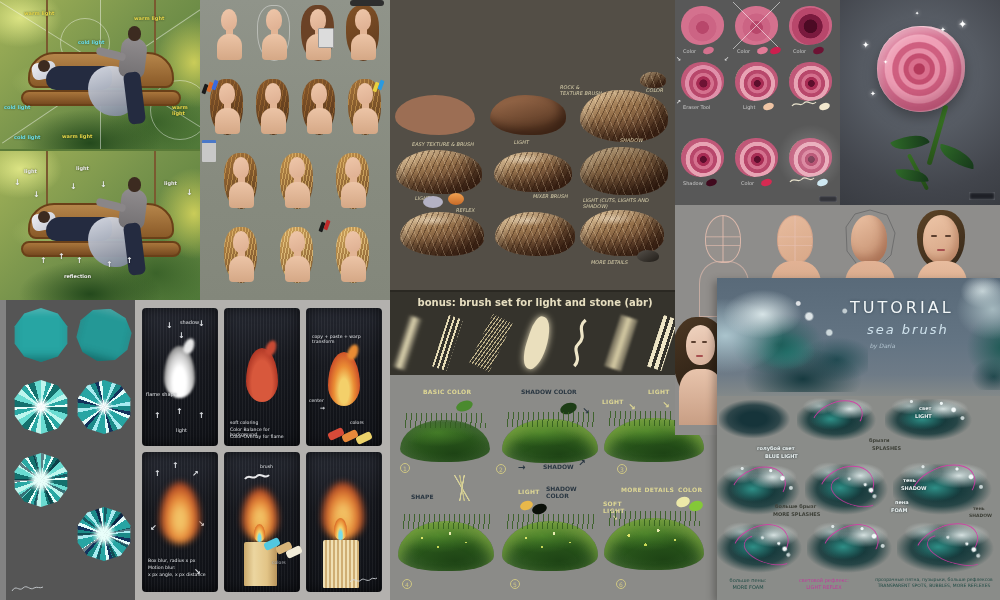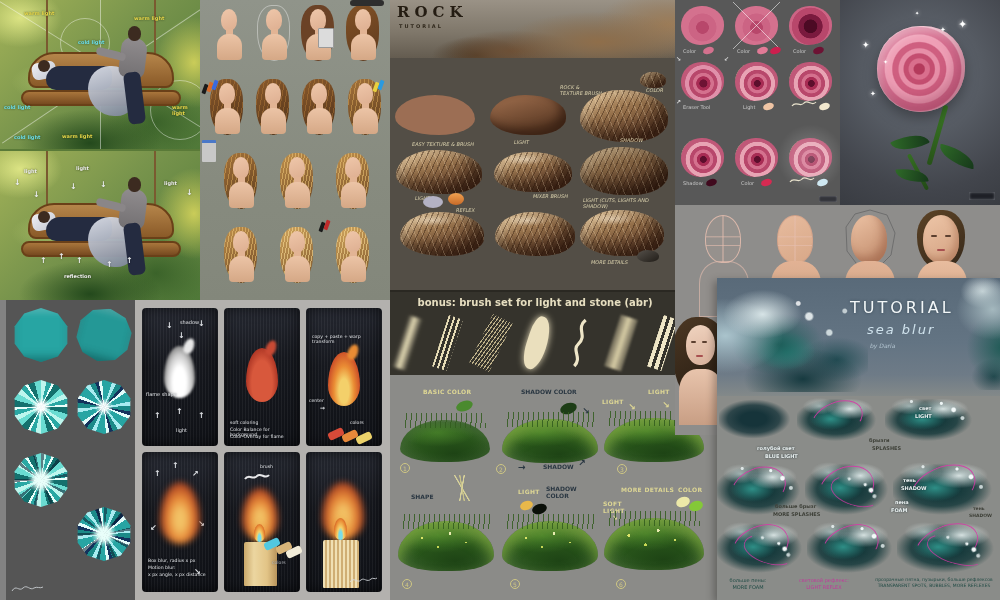--- a/index.html
+++ b/index.html
@@ -414,24 +414,20 @@
     <div class="mini" style="left:174px;top:82px;width:4px;height:10px;background:#e8d040;transform:rotate(20deg)"></div>
     <div class="mini" style="left:179px;top:80px;width:4px;height:10px;background:#2a9ae0;transform:rotate(20deg)"></div>
     <div class="mini" style="left:2px;top:140px;width:14px;height:22px;background:#c8c8c8;border-top:3px solid #4a78c8"></div>
     <div class="mini" style="left:120px;top:222px;width:4px;height:10px;background:#1a1a1a;transform:rotate(20deg)"></div>
     <div class="mini" style="left:125px;top:220px;width:4px;height:10px;background:#c02a2a;transform:rotate(20deg)"></div>
     <div class="mini" style="left:150px;top:0px;width:34px;height:6px;background:#2e2e2e;border-radius:3px"></div>
     <div class="mini" style="left:118px;top:28px;width:16px;height:20px;background:#dcdcdc;border:1px solid #999"></div>
   </div>
 
   <div class="tile t-rock">
-    <div class="rock-header">
-      <span class="rock-title">ROCK</span>
-      <span class="rock-sub">TUTORIAL</span>
-    </div>
     <span class="lbl rock-lbl" style="left:170px;top:85px;width:44px">ROCK &amp; TEXTURE BRUSH</span>
     <span class="lbl rock-lbl" style="left:256px;top:88px">COLOR</span>
     <div class="rk rk-flat" style="left:5px;top:95px;width:80px;height:40px"></div>
     <div class="rk rk-shade" style="left:100px;top:95px;width:76px;height:40px"></div>
     <div class="rk rk-tex" style="left:190px;top:90px;width:88px;height:52px"></div>
     <div class="rk rk-tex" style="left:250px;top:72px;width:26px;height:16px"></div>
     <span class="lbl rock-lbl" style="left:22px;top:142px">EASY TEXTURE &amp; BRUSH</span>
     <span class="lbl rock-lbl" style="left:124px;top:140px">LIGHT</span>
     <span class="lbl rock-lbl" style="left:230px;top:138px">SHADOW</span>
     <div class="rk rk-tex" style="left:6px;top:150px;width:86px;height:44px"></div>
@@ -687,21 +683,21 @@
       <div class="feat" style="left:27px;top:38px;width:7px;height:2px;background:#a85050"></div>
       <div class="bp-bust"></div>
     </div>
   </div>
 
   <div class="tile t-sea">
     <div class="sea-head">
       <div class="wave-hero"></div>
       <div class="wave-right"></div>
       <span class="sea-title">TUTORIAL</span>
-      <span class="sea-sub">sea blur</span>
+      <span class="sea-sub">sea brush</span>
       <span class="sea-by">by Daria</span>
     </div>
     <div class="wv wv-plain" style="left:2px;top:120px;width:72px;height:42px"></div>
     <div class="wv wv-arc" style="left:80px;top:118px;width:80px;height:46px"></div>
     <div class="wv wv-spray" style="left:168px;top:118px;width:88px;height:46px"></div>
     <span class="lbl sea-wlbl" style="left:202px;top:128px">свет</span>
     <span class="lbl sea-wlbl" style="left:198px;top:136px">LIGHT</span>
     <span class="lbl sea-wlbl" style="left:40px;top:168px;text-align:right">голубой свет</span>
     <span class="lbl sea-wlbl" style="left:48px;top:176px">BLUE LIGHT</span>
     <span class="lbl sea-dlbl" style="left:152px;top:160px">брызги</span>

